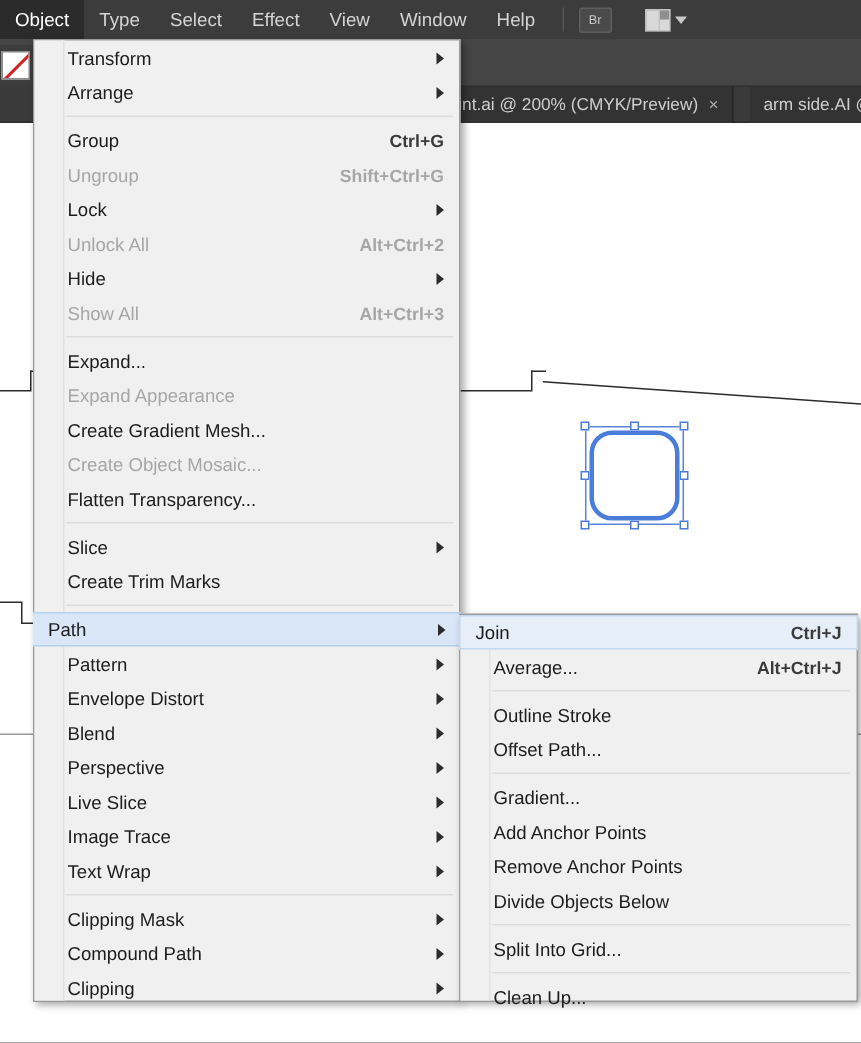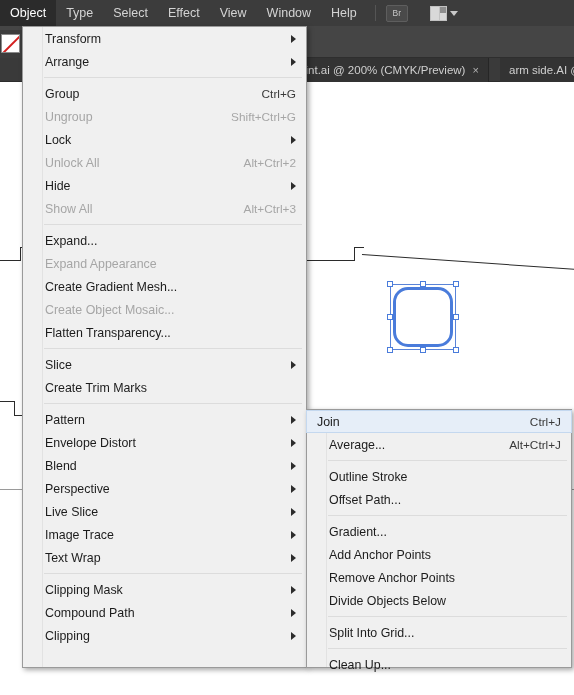--- a/index.html
+++ b/index.html
@@ -140,21 +140,21 @@
   }
   #object-menu .menu-gutter {
     position:absolute; left:0; top:0; width:20px; height:100%;
     background:#f0f0f0; border-right:1px solid #e2e2e2;
   }
   .mi {
     position:relative; height:23px; display:flex; align-items:center;
     padding-left:22px; padding-right:10px; white-space:nowrap;
   }
   .mi .mi-label { flex:0 0 auto;text-align:center; }
-  .mi .mi-accel { margin-left:auto; font-size:11.8px; color:#3a3a3a; }
+  .mi .mi-accel { margin-left:auto; font-size:11.8px; color:#3a3a3a;font-weight:bold; }
   .mi.disabled .mi-label, .mi.disabled .mi-accel { color:#a6a6a6; }
   .mi .arrow {
     margin-left:auto; width:0; height:0;
     border-top:4px solid transparent; border-bottom:4px solid transparent;
     border-left:5px solid #2c2c2c;
   }
   .mi.highlight {
     background:#d8e6f7; border-top:1px solid #b6d2ee; border-bottom:1px solid #b6d2ee;
     margin-left:-1px; margin-right:-1px; padding-left:10px;
     width:calc(100% + 2px);
@@ -336,20 +336,24 @@
         </div>
         <div class="msep"></div>
         <div class="mi">
           <span class="mi-label">Slice</span>
           <span class="arrow"></span>
         </div>
         <div class="mi">
           <span class="mi-label">Create Trim Marks</span>
         </div>
         <div class="msep"></div>
+        <div class="mi highlight">
+          <span class="mi-label">Path</span>
+          <span class="arrow"></span>
+        </div>
         <div class="mi">
           <span class="mi-label">Pattern</span>
           <span class="arrow"></span>
         </div>
         <div class="mi">
           <span class="mi-label">Envelope Distort</span>
           <span class="arrow"></span>
         </div>
         <div class="mi">
           <span class="mi-label">Blend</span>

